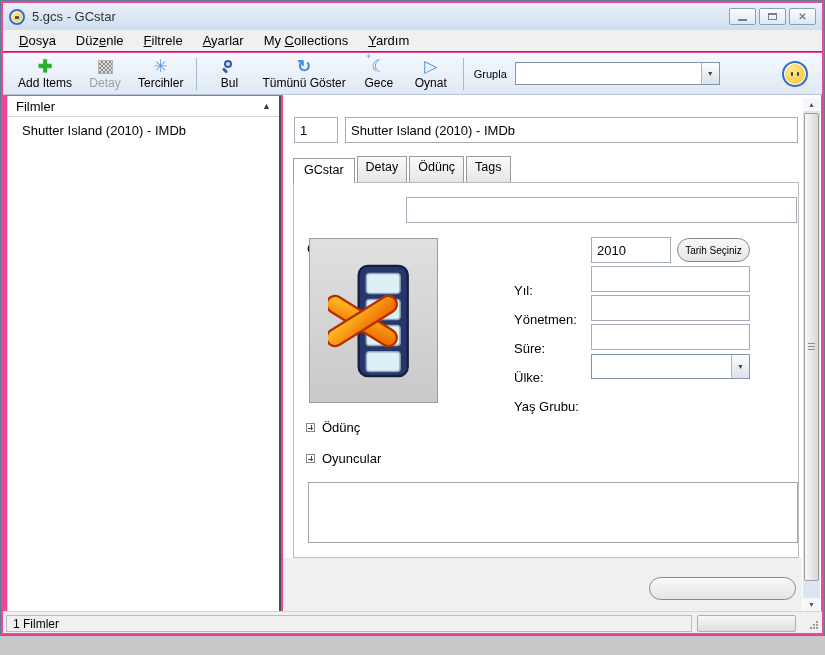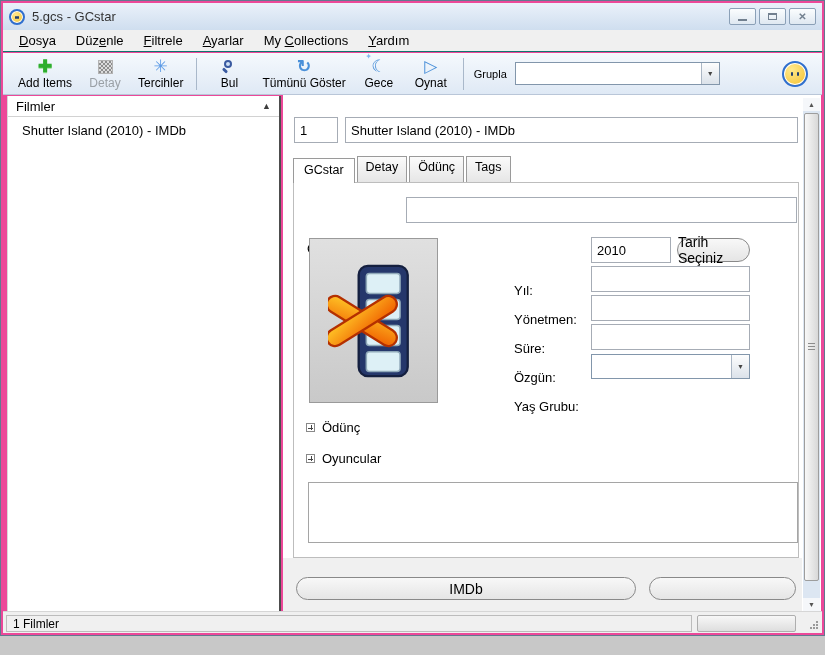--- a/index.html
+++ b/index.html
@@ -72,21 +72,21 @@
   .abs{position:absolute;}
   input.txt{border:1px solid #a6acb5;font-size:13px;padding:2px 5px;background:#fff;color:#000;}
   .tabs{position:absolute;left:10px;top:62px;display:flex;align-items:flex-end;height:25px;}
   .tab{font-size:12.5px;color:#000;border:1px solid #9a9a9a;border-bottom:none;
     background:linear-gradient(#fbfbfb,#e6e6e6);padding:3px 8px 8px;margin-right:2px;cursor:default;}
   .tab.active{background:#fff;padding:4px 10px 6px;margin-bottom:-1px;position:relative;z-index:2;}
   .notebook{position:absolute;left:10px;top:87px;width:506px;height:376px;border:1px solid #bdbdbd;background:#fff;}
   .flabel{font-size:13px;color:#000;margin-top:41px;}
   .poster{background:linear-gradient(#e0e0e0,#c9c9c9);border:1px solid #9a9a9a;display:flex;align-items:center;justify-content:center;}
   .btn{background:linear-gradient(#f8f8f8,#e5e5e5);border:1px solid #898989;border-radius:12px;
-    font-size:14px;color:#000;display:flex;align-items:center;justify-content:center;cursor:default;}
+    font-size:10px;color:#000;display:flex;align-items:center;justify-content:center;cursor:default;}
   .expander{display:flex;align-items:center;gap:7px;font-size:13px;color:#000;cursor:default;}
   .expicon{width:9px;height:9px;border:1px solid #898989;background:#fff;position:relative;flex:none;}
   .expicon::before{content:"";position:absolute;left:1px;right:1px;top:50%;height:1px;background:#444;}
   .expicon::after{content:"";position:absolute;top:1px;bottom:1px;left:50%;width:1px;background:#444;}
   .bigtext{border:1px solid #a5a5a5;background:#fff;}
   .footer-band{position:absolute;left:0;top:463px;width:519px;height:54px;background:#f0f0f0;}
 
   
   .vscroll{position:absolute;left:802px;top:97px;width:17px;height:513px;background:#dce6f2;}
   .vscroll .arr{position:absolute;left:0;width:17px;height:13px;display:flex;align-items:center;justify-content:center;font-size:7px;color:#555;background:#f5f7fa;}
@@ -248,42 +248,41 @@
     <span class="flabel abs" style="left:231px;top:147px;">Yıl:</span>
     <input class="txt abs" style="left: 308px; top: 142px; width: 80px; height: 26px;" value="2010">
     <div class="btn abs" style="left:394px;top:143px;width:73px;height:24px;">Tarih Seçiniz</div>
 
     <span class="flabel abs" style="left:231px;top:176px;">Yönetmen:</span>
     <input class="txt abs" style="left: 308px; top: 171px; width: 159px; height: 26px;" value="">
 
     <span class="flabel abs" style="left:231px;top:205px;">Süre:</span>
     <input class="txt abs" style="left: 308px; top: 200px; width: 159px; height: 26px;" value="">
 
-    <span class="flabel abs" style="left:231px;top:234px;">Özgün:</span>
+    <span class="flabel abs" style="left:231px;top:234px;">Ülke:</span>
     <input class="txt abs" style="left: 308px; top: 229px; width: 159px; height: 26px;" value="">
 
     <span class="flabel abs" style="left:231px;top:263px;">Yaş Grubu:</span>
     <div class="combo abs" style="left:308px;top:259px;width:159px;height:25px;">
       <span class="combo-text"></span>
       <span class="combo-btn">▼</span>
     </div>
 
     <div class="expander abs" style="left:23px;top:325px;">
       <span class="expicon"></span>
       <span>Ödünç</span>
     </div>
     <div class="expander abs" style="left:23px;top:356px;">
       <span class="expicon"></span>
       <span>Oyuncular</span>
     </div>
 
     <div class="bigtext abs" style="left:25px;top:387px;width:490px;height:61px;"></div>
 
     <div class="footer-band">
-      <div class="btn abs" style="left:13px;top:19px;width:340px;height:23px;">IMDb</div>
       <div class="btn abs" style="left:366px;top:19px;width:147px;height:23px;"></div>
     </div>
   </div>
 
   <div class="vscroll">
     <span class="arr up">▲</span>
     <div class="vthumb"></div>
     <span class="arr down">▼</span>
   </div>
   <div class="hscroll">

